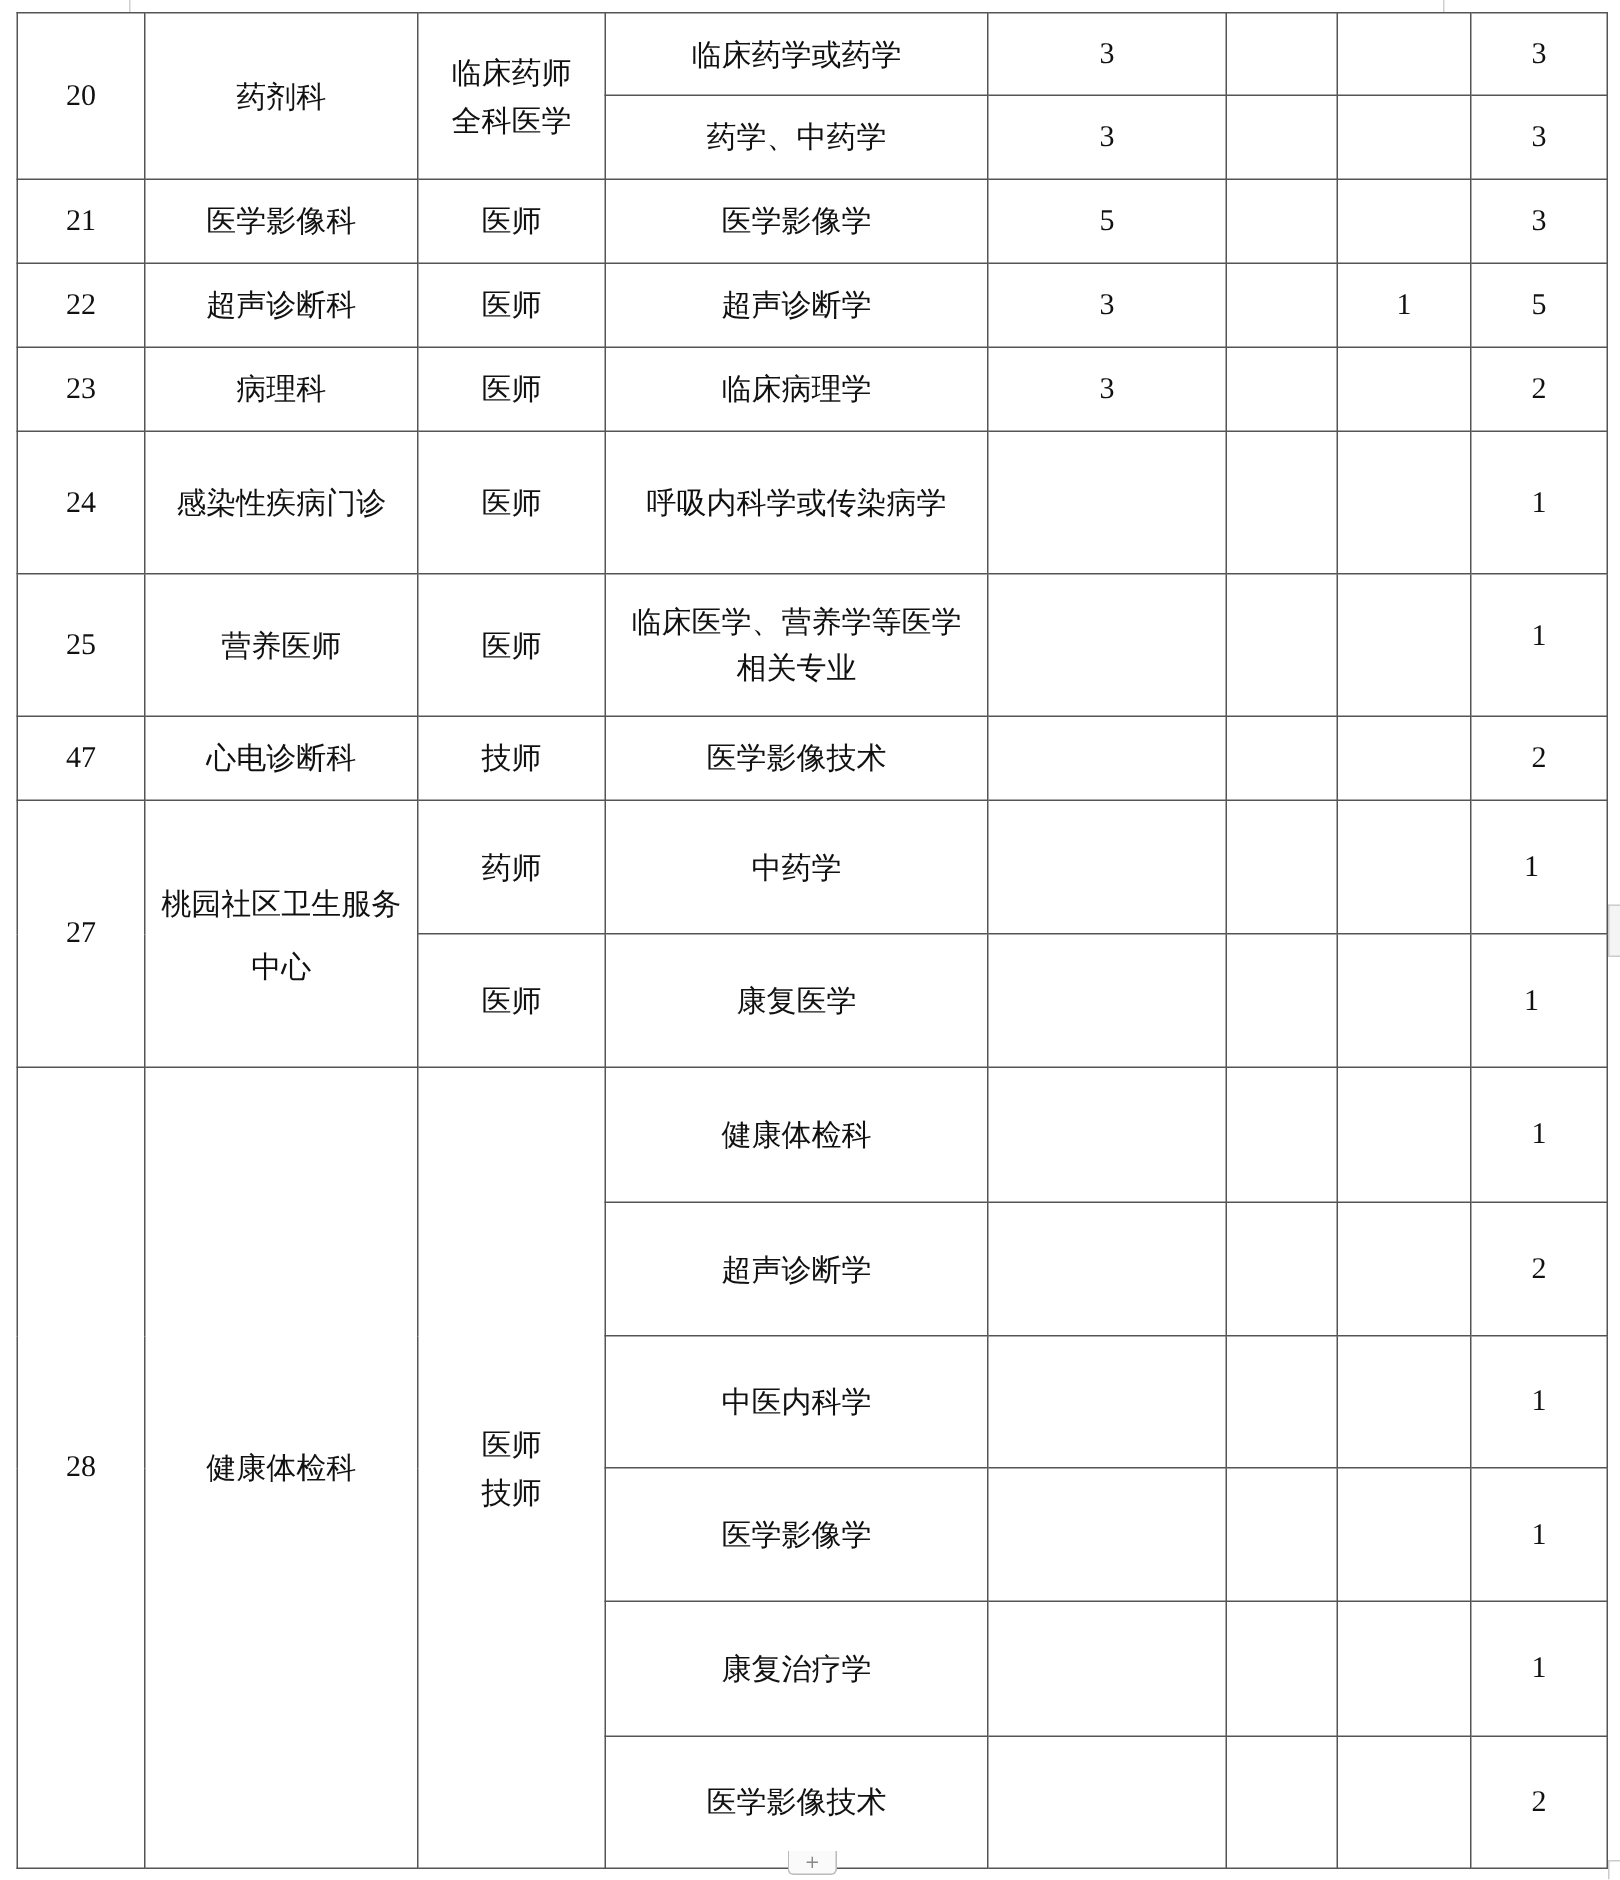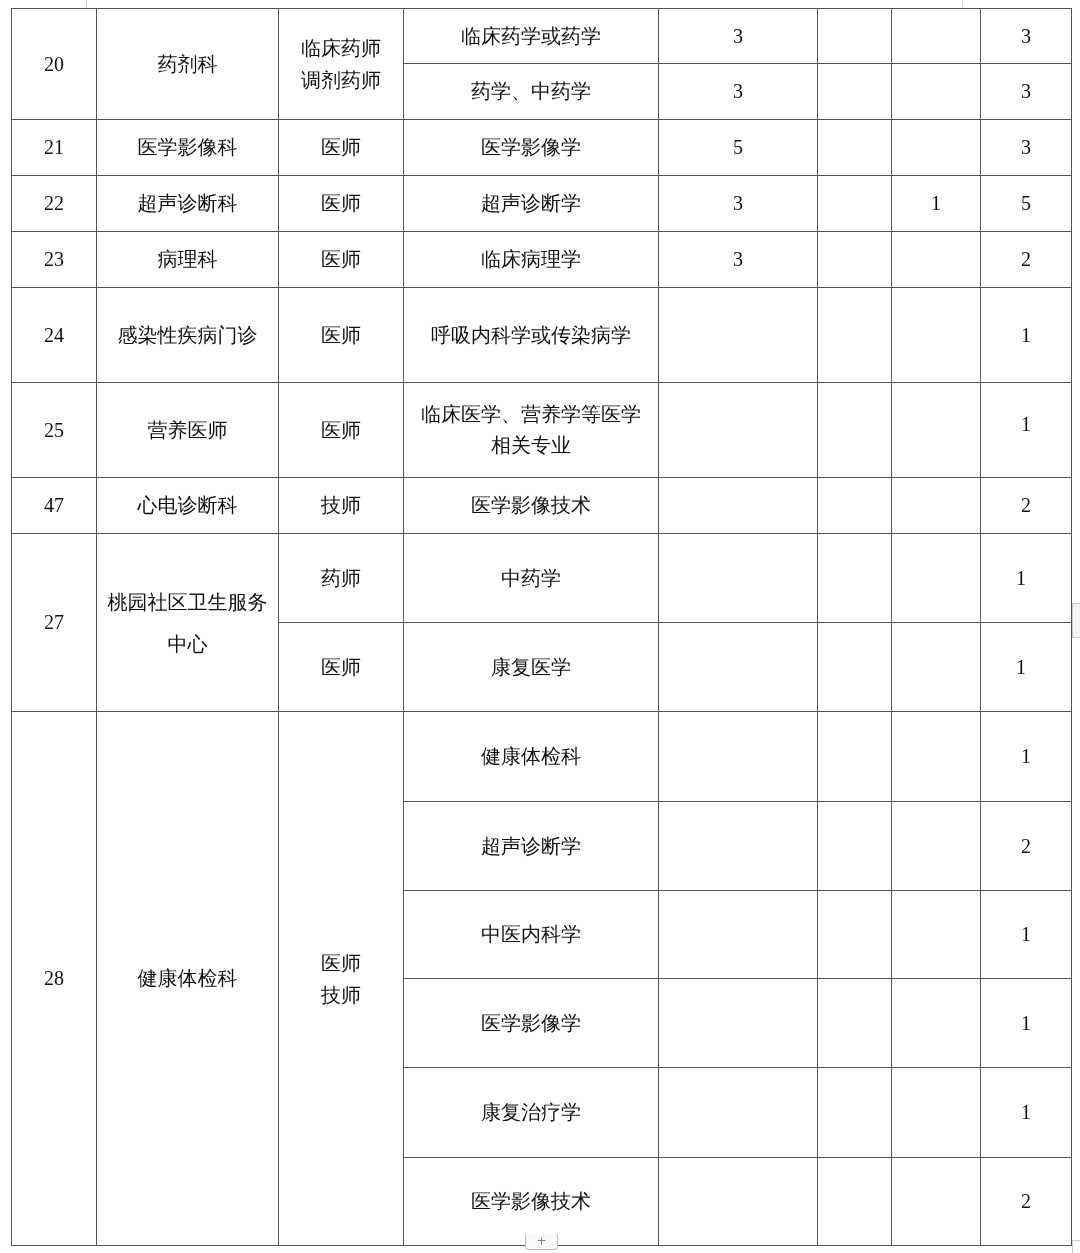--- a/index.html
+++ b/index.html
@@ -38,21 +38,21 @@
       <col style="width:89px">
       <col style="width:91px">
   </colgroup>
   <tbody>
 
     <tr style="height:55px">
       <td rowspan="2" class="num">20</td>
       <td rowspan="2">药剂科</td>
       <td rowspan="2" style="line-height:32px;">
         <span>临床药师</span><br>
-        <span>调剂药师</span>
+        <span>全科医学</span>
       </td>
       <td>临床药学或药学</td>
       <td class="num">3</td>
       <td class="num"></td>
       <td class="num"></td>
       <td class="num">3</td>
     </tr>
     <tr style="height:56px">
       <td>药学、中药学</td>
       <td class="num">3</td>

